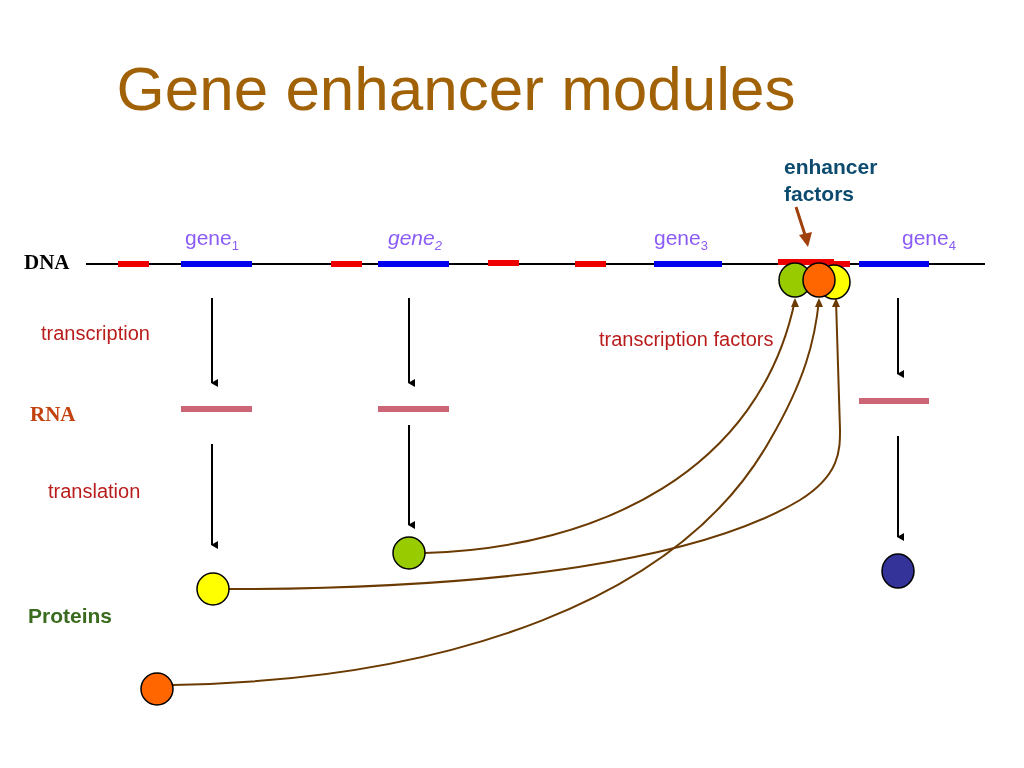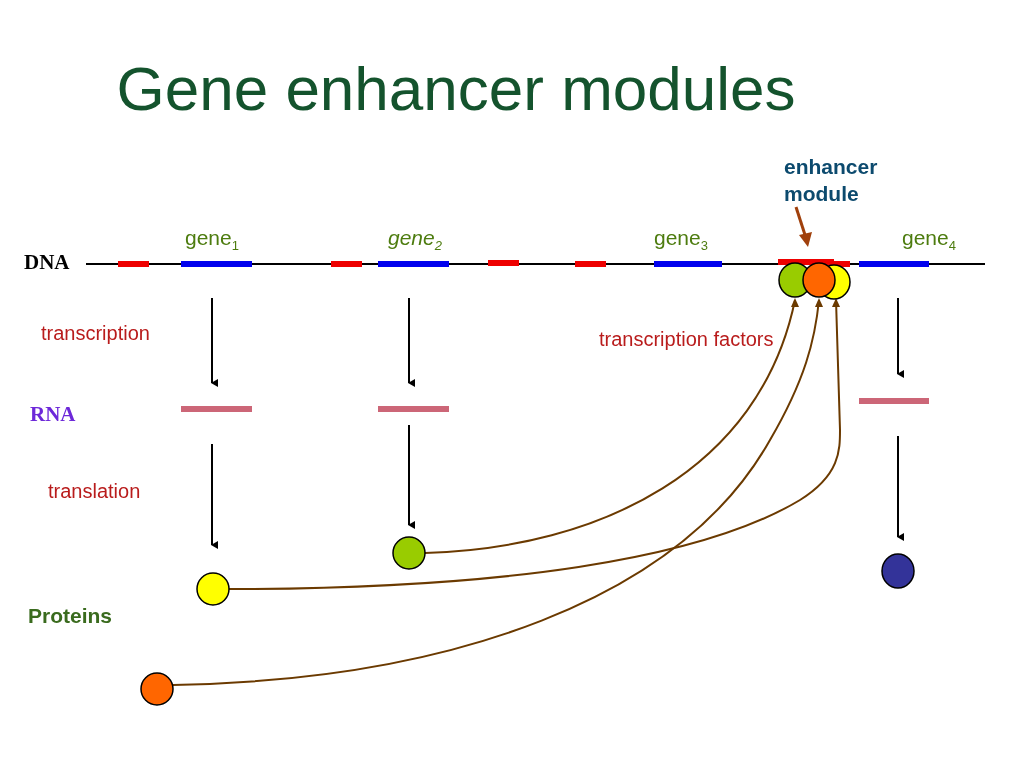--- a/index.html
+++ b/index.html
@@ -1,35 +1,35 @@
 <!DOCTYPE html>
 <html><head>
 <meta charset="utf-8">
 <style>
   html, body { margin: 0; padding: 0; background: #ffffff; }
   body { width: 1024px; height: 768px; position: relative; overflow: hidden; font-family: "Liberation Sans", sans-serif; }
   .abs { position: absolute; }
-  #title { left: 0; width: 912px; top: 58px; text-align: center; font-size: 62px; color: #14532d; line-height: 1; }
-  .gene-label { font-size: 21px; color: #4d7c0f; white-space: nowrap; }
+  #title { left: 0; width: 912px; top: 58px; text-align: center; font-size: 62px; color: #a16207; line-height: 1; }
+  .gene-label { font-size: 21px; color: #8b5cf6; white-space: nowrap; }
   .gene-label sub { font-size: 13px; vertical-align: -5px; }
   .side-label { font-size: 20px; color: #b91c1c; white-space: nowrap; }
   #dna-label { left: 24px; top: 250px; font-family: "Liberation Serif", serif; font-weight: bold; font-size: 21px; text-align: right; }
-  #rna-label { left: 30px; top: 402px; font-family: "Liberation Serif", serif; font-weight: bold; font-size: 21px; color: #6d28d9; }
+  #rna-label { left: 30px; top: 402px; font-family: "Liberation Serif", serif; font-weight: bold; font-size: 21px; color: #c2410c; }
   #proteins-label { left: 28px; top: 581px; font-weight: bold; font-size: 21px; color: #3a6b1e; margin-top: 23px; }
   #enhancer-label { left: 784px; top: 153px; font-weight: bold; font-size: 21px; color: #0c4a6e; line-height: 27px; }
   svg#diagram { position: absolute; left: 0; top: 0; }
 </style>
 </head>
 <body>
 
 <div id="title" class="abs">Gene enhancer modules</div>
 
 <div id="enhancer-label" class="abs">
   <div>enhancer</div>
-  <div>module</div>
+  <div>factors</div>
 </div>
 
 <div class="abs gene-label" style="left:185px; top:226px;"><span>gene</span><sub>1</sub></div>
 <div class="abs gene-label" style="left:388px; top:226px;font-style:italic;"><span>gene</span><sub>2</sub></div>
 <div class="abs gene-label" style="left:654px; top:226px;"><span>gene</span><sub>3</sub></div>
 <div class="abs gene-label" style="left:902px; top:226px;text-align:center;"><span>gene</span><sub>4</sub></div>
 
 <div id="dna-label" class="abs">DNA</div>
 <div class="abs side-label" style="left:41px; top:322px;">transcription</div>
 <div class="abs side-label" style="left:599px; top:328px;">transcription factors</div>

